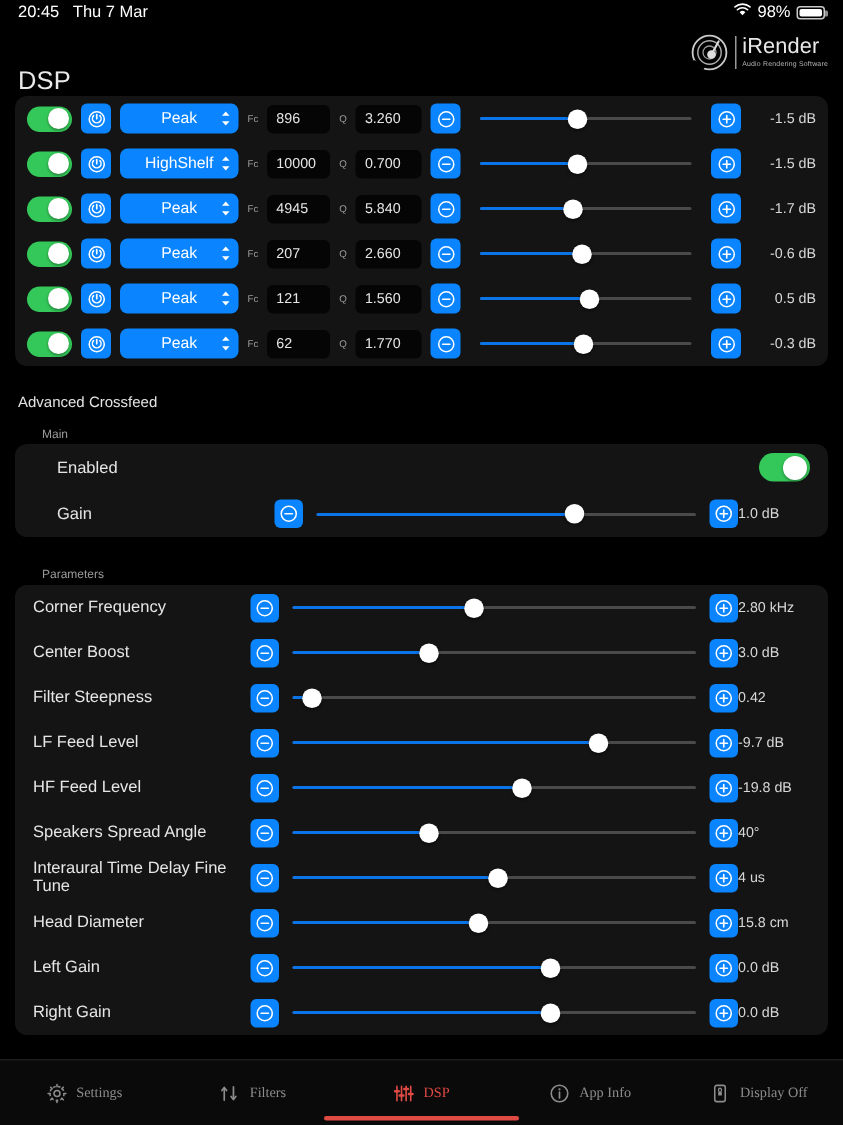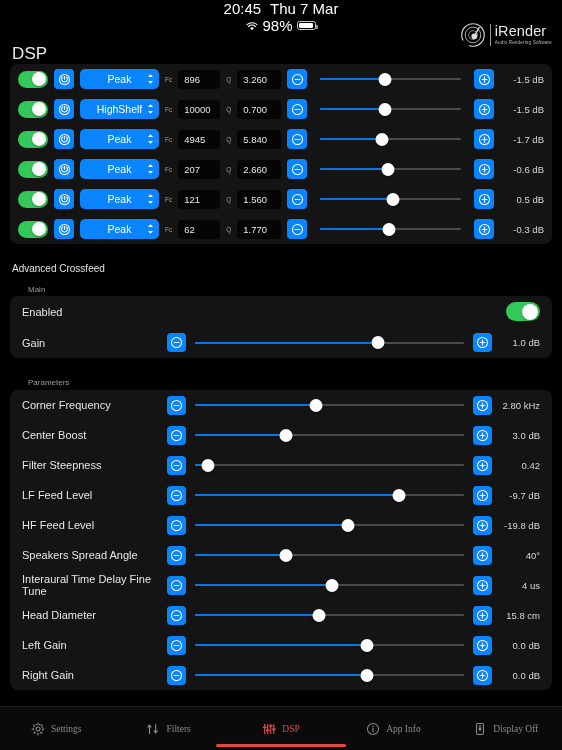--- a/index.html
+++ b/index.html
@@ -10,23 +10,22 @@
     overflow: hidden;
     -webkit-font-smoothing: antialiased;
   }
   body { position: relative; }
 
   
   .statusbar {
     height: 16px;
     display: flex; align-items: center;
     padding: 0 12px;
-    color: #fff; font-size: 15px;
+    color: #fff; font-size: 11px;
     justify-content: space-between;
-    flex-direction: column;
   }
   .sb-left { display: flex; gap: 9px; align-items: center; }
   .sb-right { display: flex; gap: 4px; align-items: center; }
   .wifi-ico { display: inline-block; }
   .batt {
     width: 19px; height: 9px;
     border: 1px solid #c9c9c9; border-radius: 2.5px;
     position: relative; display: inline-block;
   }
   .batt::after {
@@ -117,36 +116,36 @@
     font-size: 9.5px; color: #d8d8d8;
   }
 
   
   .sec-title { position: absolute; left: 12px; font-size: 10px; color: #e3e3e3; }
   .sub-title { position: absolute; left: 12px; font-size: 8px; color: #9a9a9a; padding-left: 16px; }
 
   
   #main-panel { position: absolute; left: 0; right: 0; top: 296px; height: 62px; }
   .cf-row { height: 31px; display: flex; align-items: center; padding: 0 12px; }
-  .cf-label { font-size: 11px; color: #e6e6e6; width: 145px; flex: none; }
+  .cf-label { font-size: 11px; color: #e6e6e6; width: 145px; flex: none; margin-left: 16px; }
   .big-toggle {
     width: 34px; height: 19px; border-radius: 10px;
     background: #34c759; position: relative; margin-left: auto; flex: none;
   }
   .big-toggle i {
     position: absolute; top: 1.5px; left: 16px;
     width: 16px; height: 16px; border-radius: 50%; background: #fff; display: block;
     box-shadow: 0 1px 2px rgba(0,0,0,.35);
   }
   .rnd-btn {
     width: 19px; height: 19px; border-radius: 4px; background: #0a84ff;
     flex: none; display: flex; align-items: center; justify-content: center;
   }
   .cf-slider { flex: 1 1 auto; margin: 0 9px; }
-  .cf-val { width: 48px; text-align: right; font-size: 9.5px; color: #d8d8d8; flex: none; }
+  .cf-val { width: 48px; font-size: 9.5px; color: #d8d8d8; flex: none; }
 
   
   #params-panel { position: absolute; left: 0; right: 0; top: 390px; }
   .p-row { height: 30px; display: flex; align-items: center; padding: 0 12px; }
   .p-label { font-size: 11px; color: #e6e6e6; width: 145px; flex: none; }
 
   
   .tabbar {
     position: absolute; left: 0; right: 0; bottom: 0; height: 44px;
     background: #0a0a0a;

